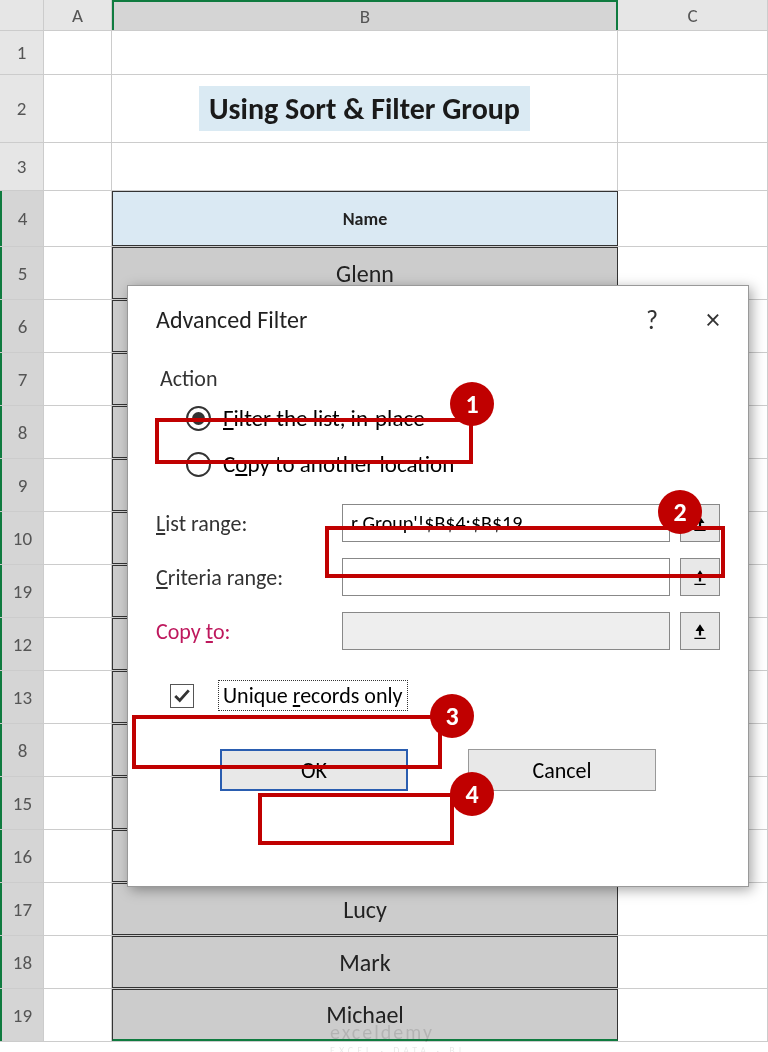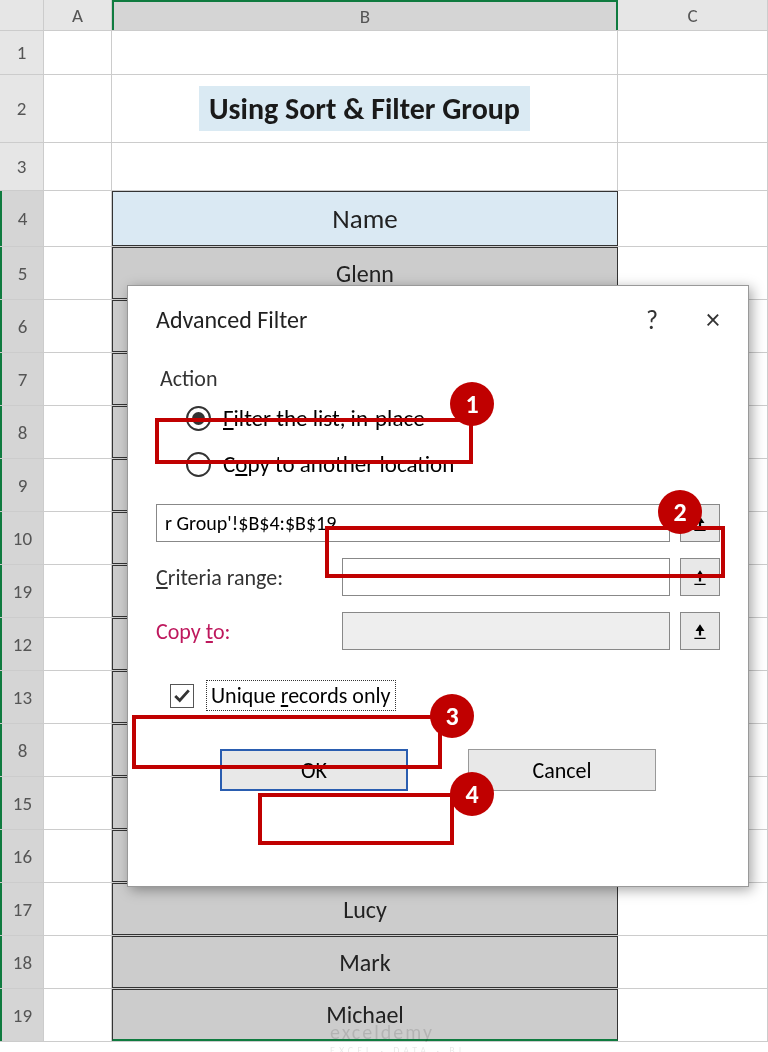--- a/index.html
+++ b/index.html
@@ -17,21 +17,21 @@
 .row { display: flex; border-bottom: 1px solid #ccc; height: 53px; }
 .rowh { width: 44px; background: #e6e6e6; display: flex; align-items: center; justify-content: center; font-size: 19px; color: #555; border-right: 1px solid #ccc; }
 .rowh.sel { background: #d5d5d5; border-left: 2px solid #0f7b3f; }
 .cell { border-right: 1px solid #ccc; display: flex; align-items: center; justify-content: center; }
 .cA { width: 68px; }
 .cB { width: 506px; font-size: 25px; color: #222; }
 .cC { width: 150px; }
 
 .title-cell { background: #daeaf3; font-size: 30px; font-weight: bold; color: #1a1a1a; border: 2px solid #fff; padding: 4px 10px; margin: 0 auto; }
 .row2 .cB { display:flex; align-items:center; justify-content:center; }
-.header-cell { background: #dae9f3; font-weight: normal; font-size: 27px; border: 1px solid #333; }
+.header-cell { background: #dae9f3; font-weight: bold; font-size: 18px; border: 1px solid #333; }
 .data-cell { background: #ccc; border: 1px solid #333; font-size: 24px; }
 
 .dialog {
   position: absolute; left: 127px; top: 285px; width: 622px; height: 602px;
   background: #fff; border: 1px solid #999; box-shadow: 3px 3px 12px rgba(0,0,0,0.35);
   padding: 16px 28px;
 }
 .dlg-header { display: flex; align-items: center; justify-content: space-between; margin-bottom: 28px; }
 .dlg-title { font-size: 24px; color: #222; }
 .dlg-hbtns { display: flex; gap: 48px; align-items: center; }
@@ -53,21 +53,21 @@
 .form-label.disabled { color: #be185d; }
 .form-input {
   flex: 1; height: 38px; border: 1px solid #888; padding: 4px 8px; font-size: 20px; background: #fff;
 }
 .form-input.disabled { background: #eee; }
 .range-btn {
   width: 40px; height: 38px; border: 1px solid #888; background: #e8e8e8; display: flex; align-items: center; justify-content: center; cursor: pointer;
 }
 .range-btn svg { width: 18px; height: 18px; }
 
-.check-row { display: flex; align-items: center; gap: 12px; margin-left: 8px; margin-bottom: 34px; padding: 4px 6px; position: relative;}
+.check-row { display: flex; align-items: center; gap: 24px; margin-left: 8px; margin-bottom: 34px; padding: 4px 6px; position: relative;}
 .checkbox { width: 24px; height: 24px; border: 1px solid #555; display: flex; align-items: center; justify-content: center; background:#fff;}
 .checkbox svg { width: 18px; height: 18px; }
 .check-label { font-size: 22px; border: 1px dotted #333; padding: 1px 4px; }
 .check-label u { text-decoration: underline; }
 
 .btn-row { display: flex; justify-content: center; gap: 60px; }
 .btn {
   width: 188px; height: 42px; border: 1px solid #999; background: #e8e8e8; font-size: 22px; display: flex; align-items: center; justify-content: center; cursor: pointer;
 }
 .btn.primary { border: 2px solid #2a5db0; }
@@ -228,20 +228,21 @@
       <span><u>F</u>ilter the list, in-place</span>
     </div>
     <div class="radio-item">
       <span class="radio"></span>
       <span>C<u>o</u>py to another location</span>
     </div>
   </div>
 
   <div class="form-rows">
     <div class="form-row">
+      <div class="form-label"><u>L</u>ist range:</div>
       <input class="form-input" value="r Group'!$B$4:$B$19" style="">
       <div class="range-btn">
         <svg viewBox="0 0 16 16">
             <path d="M8 2 L12 8 L9 8 L9 12 L7 12 L7 8 L4 8 Z M3 14 L13 14 L13 15 L3 15 Z" fill="#000"></path>
           </svg>
       </div>
     </div>
     <div class="form-row">
       <div class="form-label"><u>C</u>riteria range:</div>
       <input class="form-input" value="" style="">

